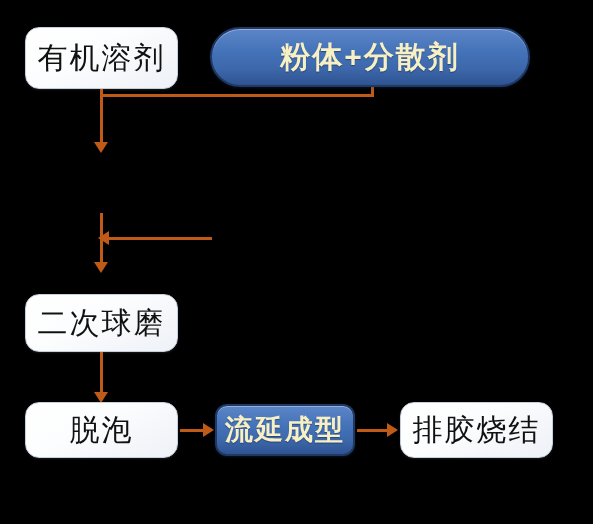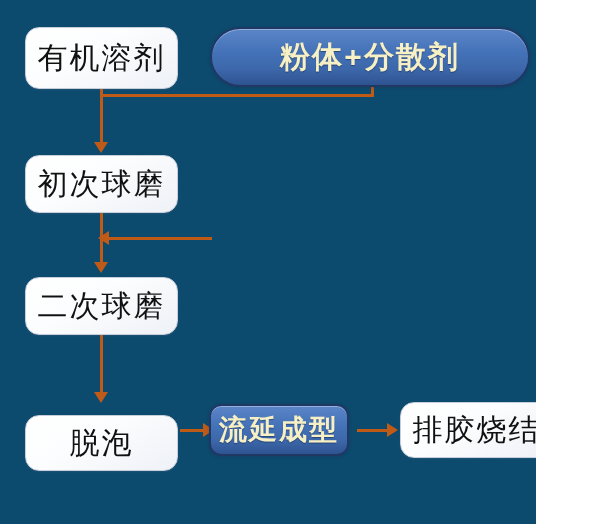--- a/index.html
+++ b/index.html
@@ -6,23 +6,23 @@
   html, body {
     margin: 0;
     padding: 0;
     background: #ffffff;
   }
   body {
     font-family: "Liberation Sans", "DejaVu Sans", sans-serif;
   }
   #page {
     position: relative;
-    width: 536px;
+    width: 593px;
     height: 524px;
-    background: #0c4a6e;
+    background: #000000;
     overflow: hidden;
   }
 
   
   .node {
     position: absolute;
     box-sizing: border-box;
     display: flex;
     align-items: center;
     justify-content: center;
@@ -47,21 +47,20 @@
   .node.blue {
     border: 2px solid #1f3864;
     background: linear-gradient(180deg, #5b85c7 0%, #4472b8 42%, #3c67aa 72%, #2f5391 100%);
     color: #f7f0c4;
     font-size: 30px;
     font-weight: 700;
     letter-spacing: 2px;
     text-shadow: 0 1px 1px rgba(20,40,80,0.55);
     box-shadow: inset 0 1px 0 rgba(255,255,255,0.35),
                 0 1px 3px rgba(30,50,90,0.35);
-    font-family: Liberation Mono, monospace;
   }
   .node.blue.pill { border-radius: 30px; }
   .node.blue.rect { border-radius: 12px; }
 
   
   .conn {
     position: absolute;
     background: #c05a17;
   }
   .conn.v { width: 3px; }
@@ -148,34 +147,31 @@
   </div>
 
   <div class="node light" style="left:25px; top:27px; width:153px; height:62px;">
     <span>有机溶剂</span>
   </div>
 
   <div class="node blue pill" style="left:210px; top:27px; width:320px; height:60px;">
     <span>粉体+分散剂</span>
   </div>
 
-  <div class="node light" style="left:25px; top:155px; width:153px; height:58px;">
-    <span>初次球磨</span>
-  </div>
 
 
-  <div class="node light" style="left:25px; top:277px; width:153px; height:58px;">
+  <div class="node light" style="left:25px; top:294px; width:153px; height:58px;">
     <span>二次球磨</span>
   </div>
 
-  <div class="node light" style="left:25px; top:402px; width:153px; height:56px;margin-top:13px;">
+  <div class="node light" style="left:25px; top:402px; width:153px; height:56px;">
     <span>脱泡</span>
   </div>
 
-  <div class="node blue rect" style="left:209px; top:404px; width:140px; height:52px; font-size:28px;">
+  <div class="node blue rect" style="left:215px; top:404px; width:140px; height:52px; font-size:28px;">
     <span>流延成型</span>
   </div>
 
   <div class="node light" style="left:400px; top:402px; width:153px; height:56px;font-family:Liberation Mono, monospace;">
     <span>排胶烧结</span>
   </div>
 
 
 </div>
 

